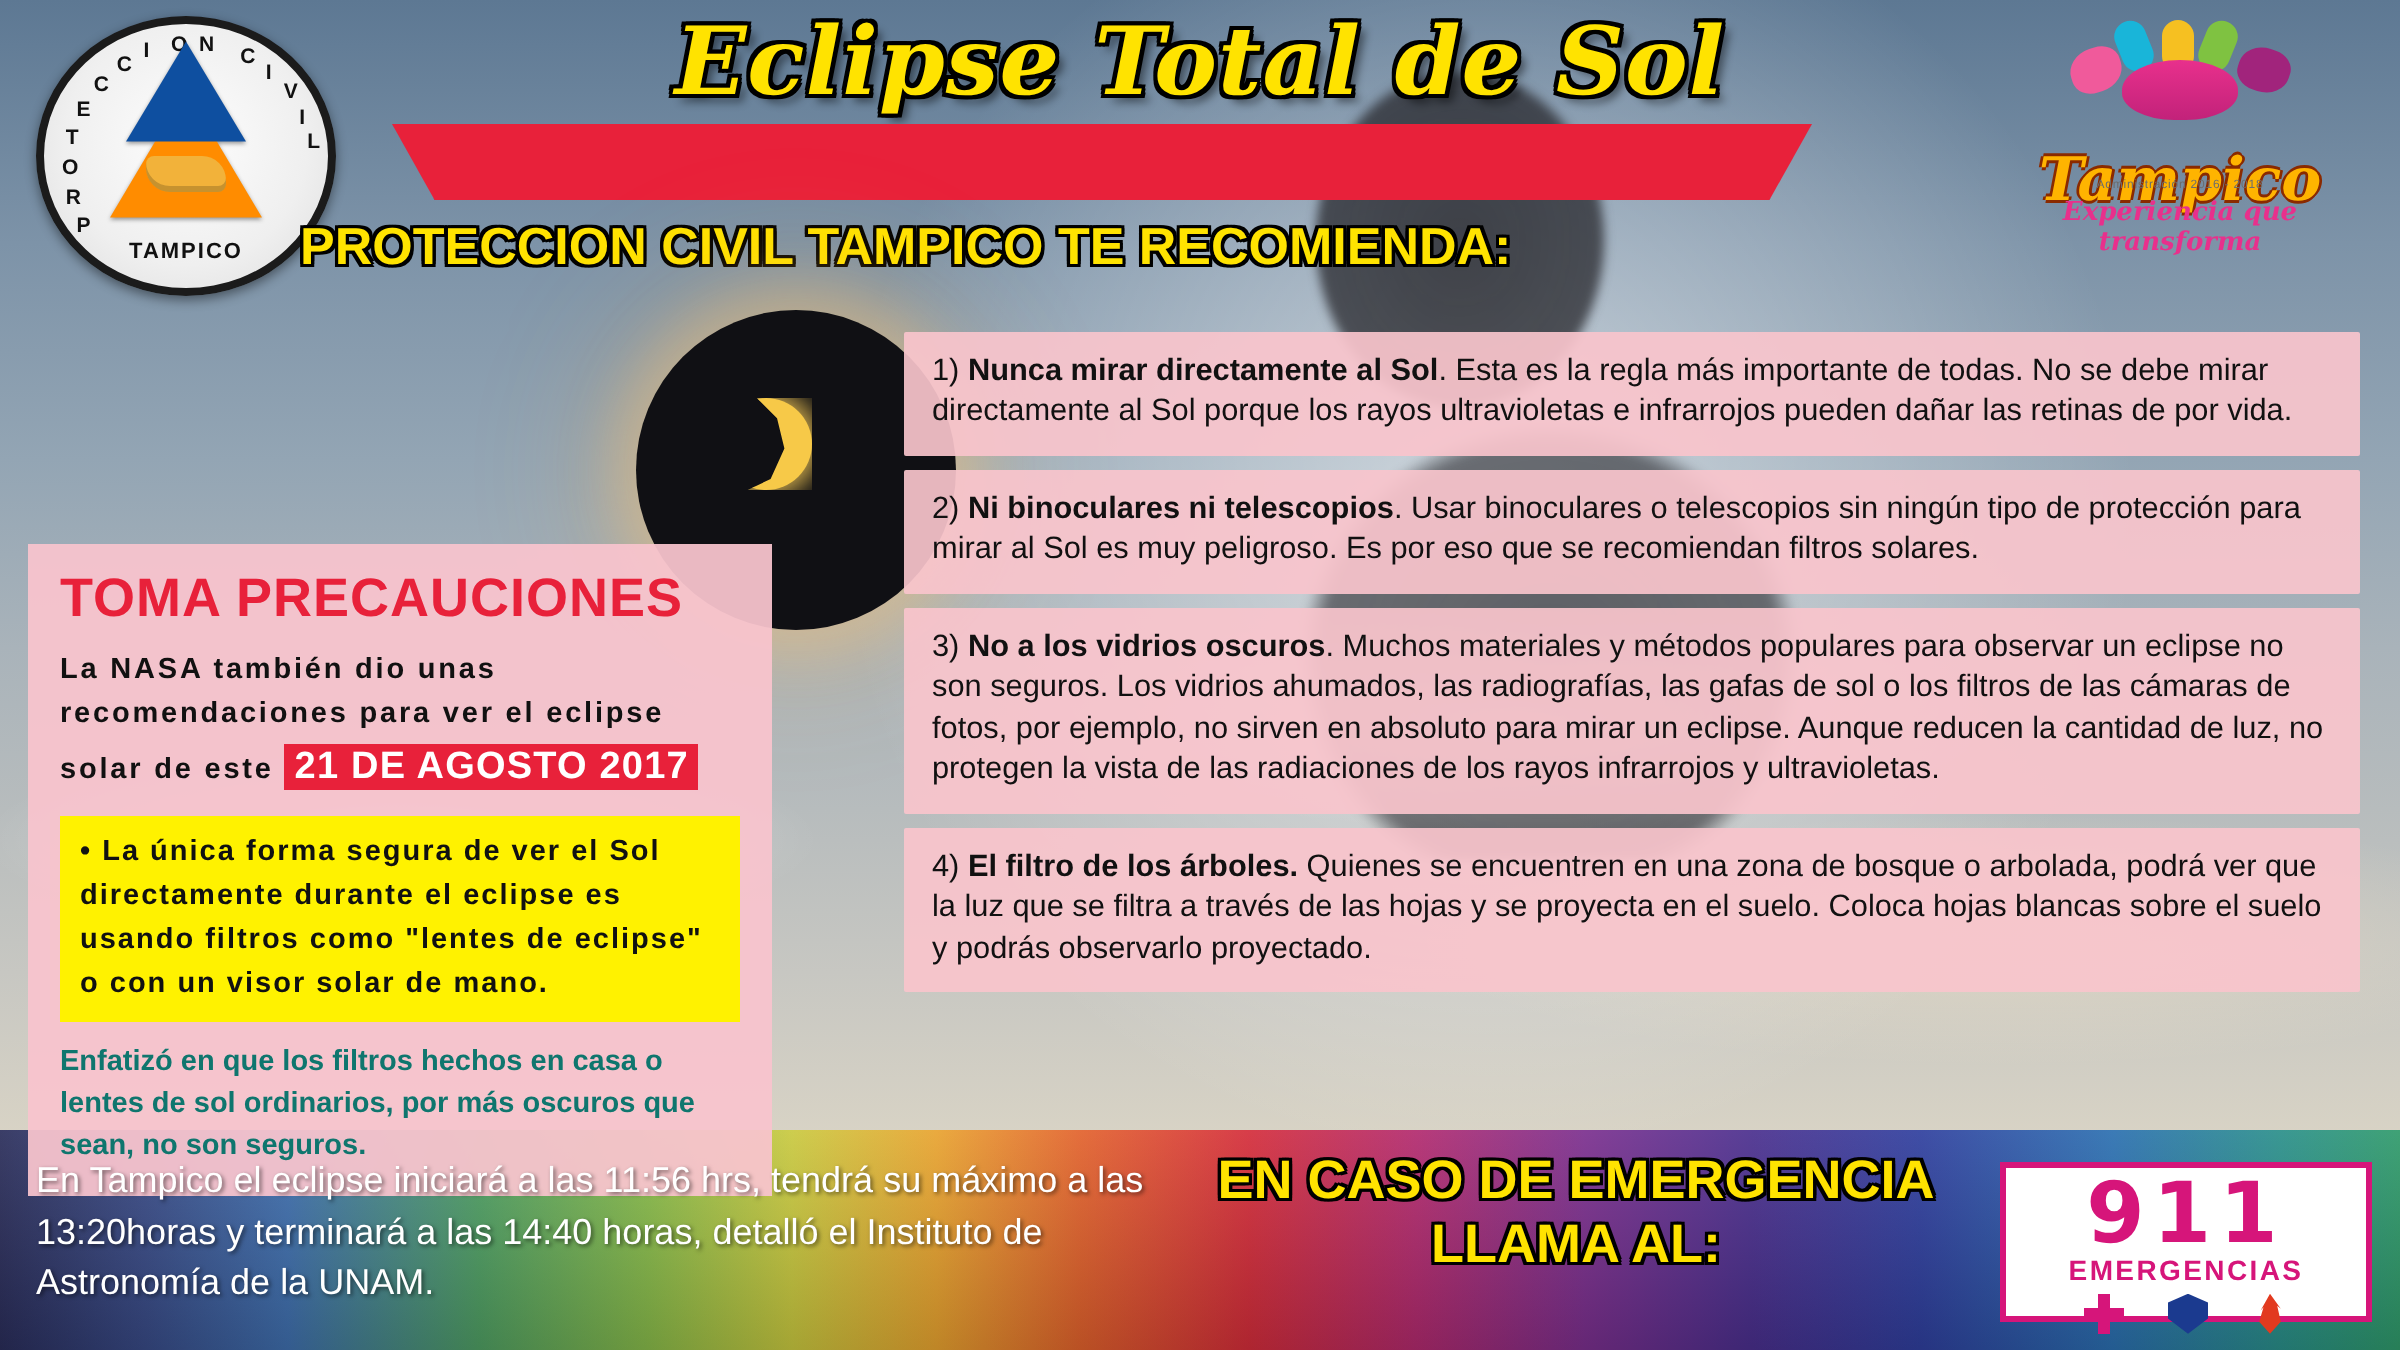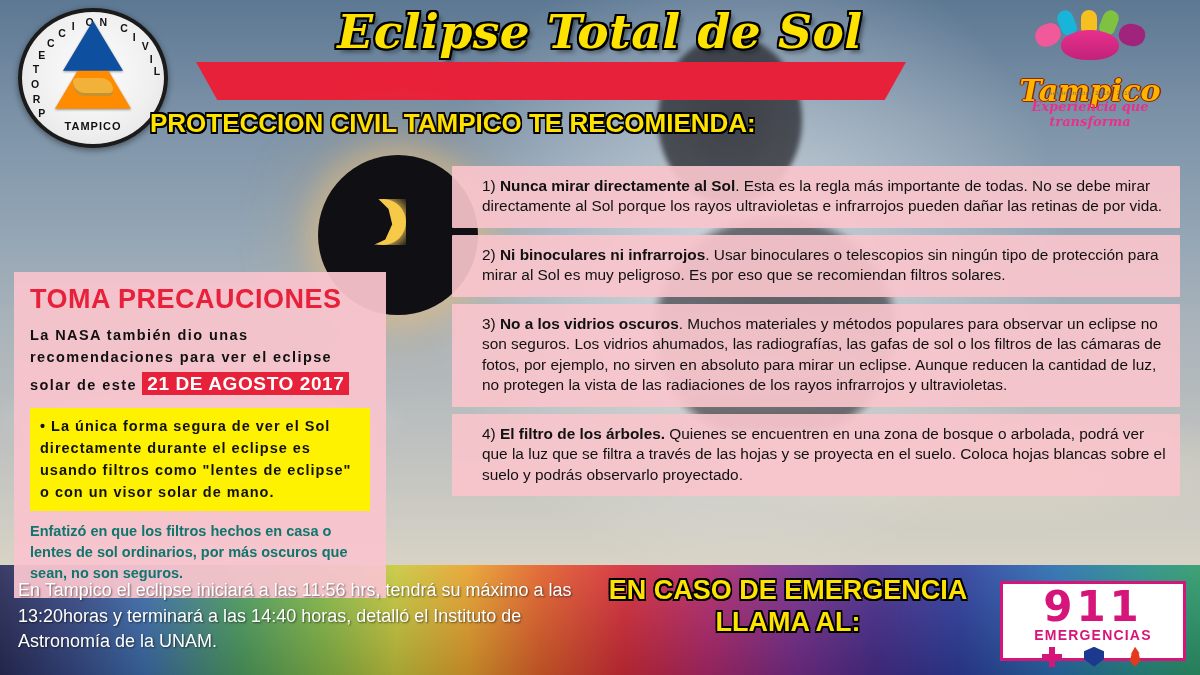--- a/index.html
+++ b/index.html
@@ -187,21 +187,21 @@
     box-shadow: 0 0 12px 4px rgba(255,210,90,0.8);
     clip-path: polygon(100% 0, 40% 0, 62% 22%, 70% 55%, 55% 88%, 30% 100%, 100% 100%);
   }
 
   
   .recs {
     position: absolute; left: 452px; top: 166px; width: 728px;
   }
   .rec {
     background: rgba(249, 196, 204, 0.92);
-    padding: 10px 14px 11px 30px;
+    padding: 10px 14px 11px 14px;
     margin-bottom: 7px;
     color: #111;
     font-size: 15.4px;
     line-height: 1.33;
     border-radius: 1px;
   }
   .rec b { font-weight: bold; }
   .rec .num { font-weight: normal; }
 
   
@@ -338,21 +338,21 @@
     <div class="crescent"></div>
   </div>
 
   <div class="recs">
     <div class="rec">
       <span class="num">1)</span>
       <b>Nunca mirar directamente al Sol</b><span>. Esta es la regla más importante de todas. No se debe mirar directamente al Sol porque los rayos ultravioletas e infrarrojos pueden dañar las retinas de por vida.</span>
     </div>
     <div class="rec">
       <span class="num">2)</span>
-      <b>Ni binoculares ni infrarrojos</b><span>. Usar binoculares o telescopios sin ningún tipo de protección para mirar al Sol es muy peligroso. Es por eso que se recomiendan filtros solares.</span>
+      <b>Ni binoculares ni telescopios</b><span>. Usar binoculares o telescopios sin ningún tipo de protección para mirar al Sol es muy peligroso. Es por eso que se recomiendan filtros solares.</span>
     </div>
     <div class="rec">
       <span class="num">3)</span>
       <b>No a los vidrios oscuros</b><span>. Muchos materiales y métodos populares para observar un eclipse no son seguros. Los vidrios ahumados, las radiografías, las gafas de sol o los filtros de las cámaras de fotos, por ejemplo, no sirven en absoluto para mirar un eclipse. Aunque reducen la cantidad de luz, no protegen la vista de las radiaciones de los rayos infrarrojos y ultravioletas.</span>
     </div>
     <div class="rec">
       <span class="num">4)</span>
       <b>El filtro de los árboles.</b><span> Quienes se encuentren en una zona de bosque o arbolada, podrá ver que la luz que se filtra a través de las hojas y se proyecta en el suelo. Coloca hojas blancas sobre el suelo y podrás observarlo proyectado.</span>
     </div>
   </div>

